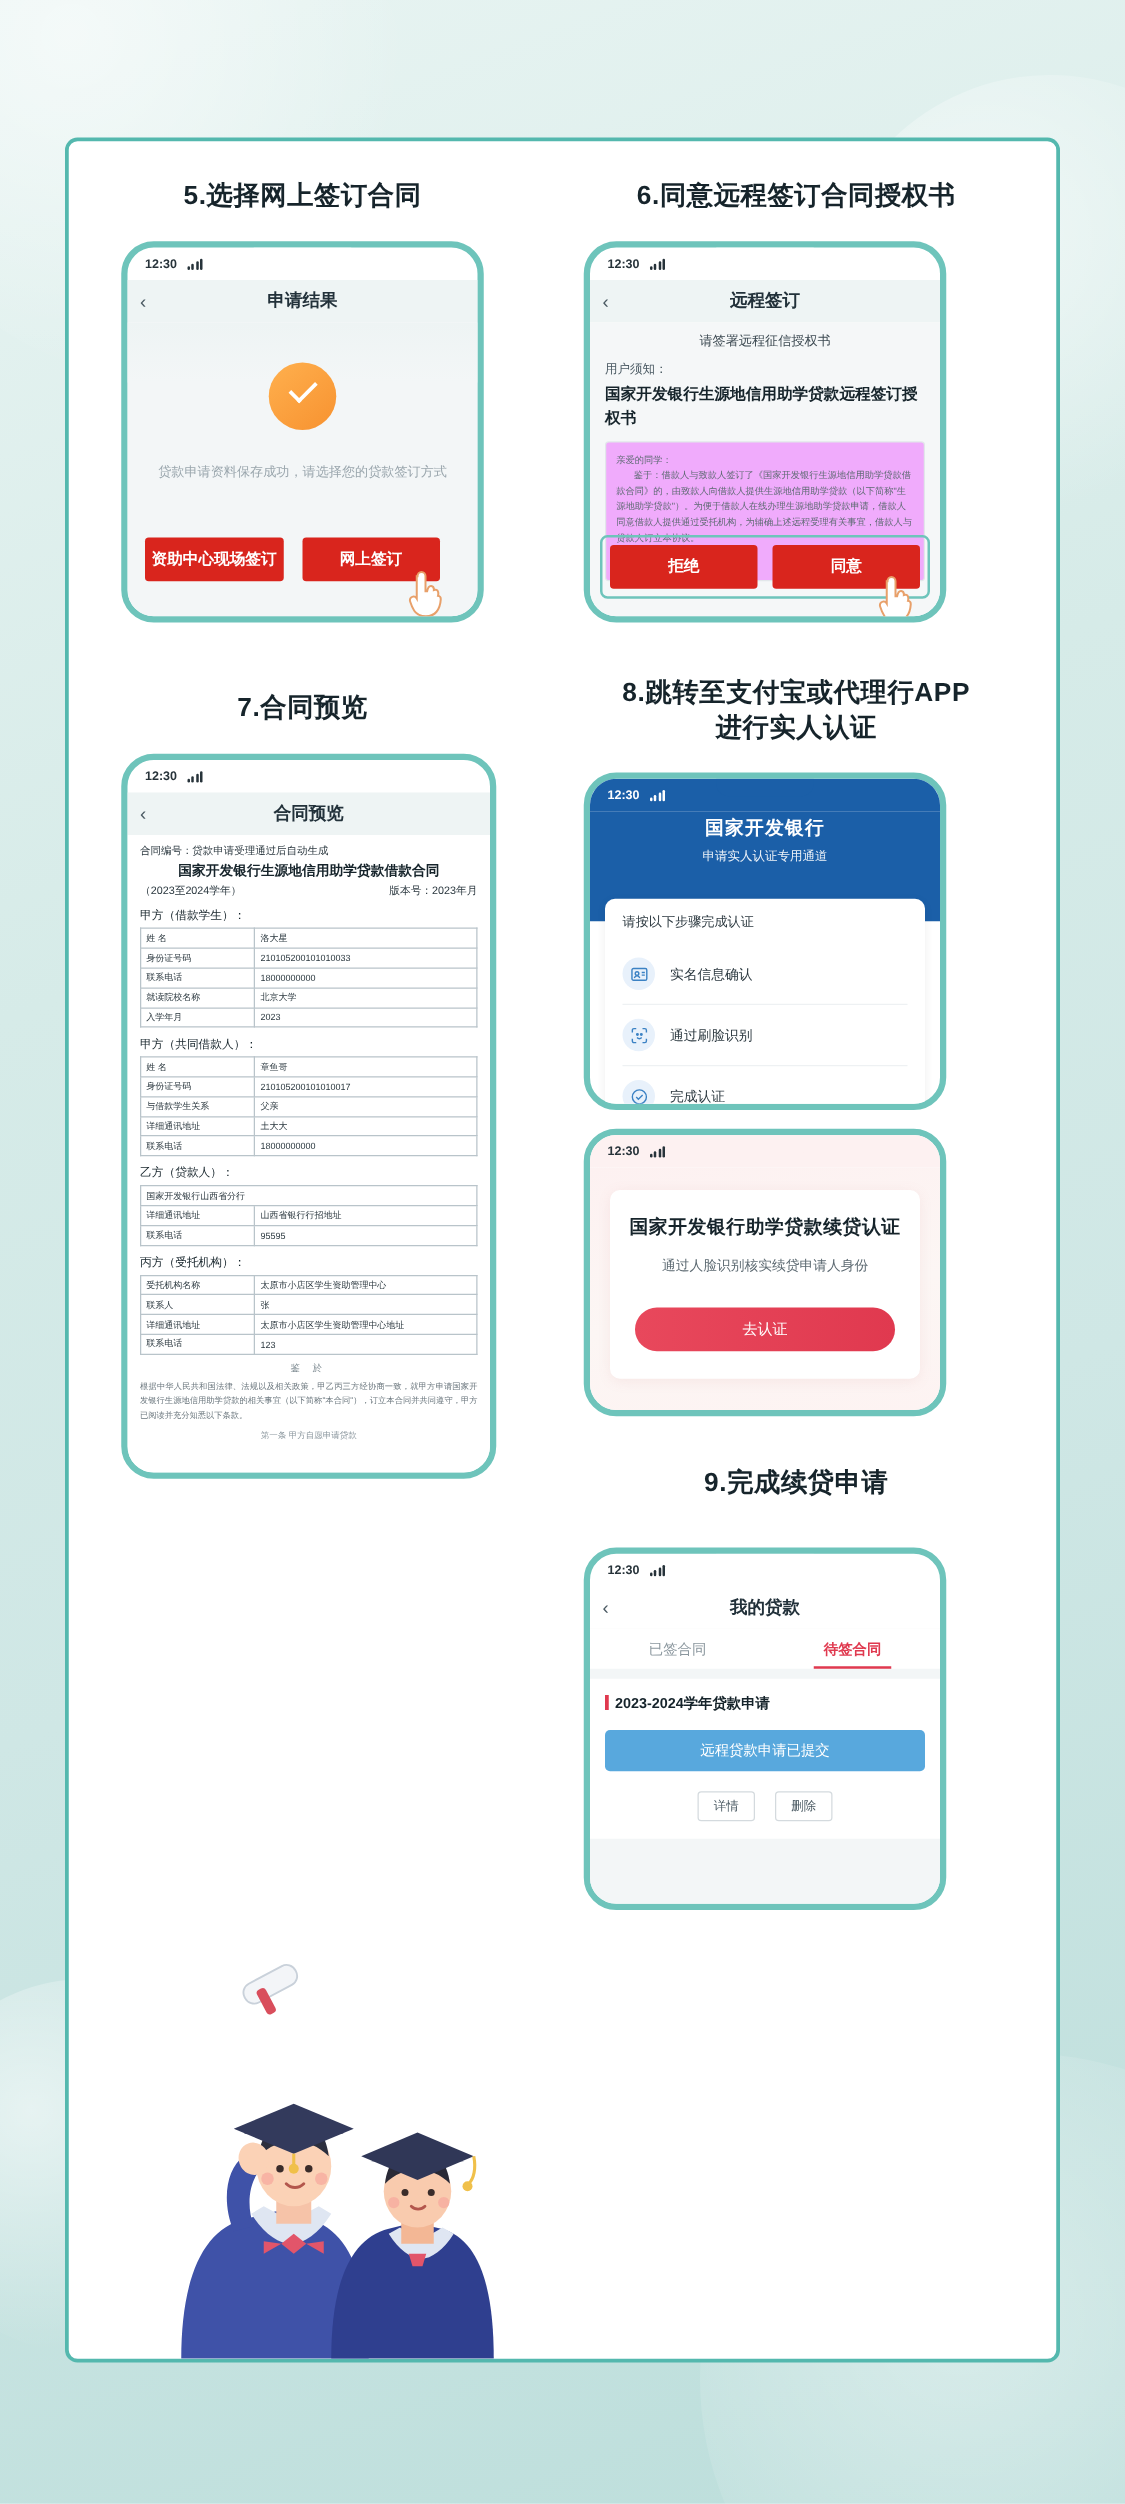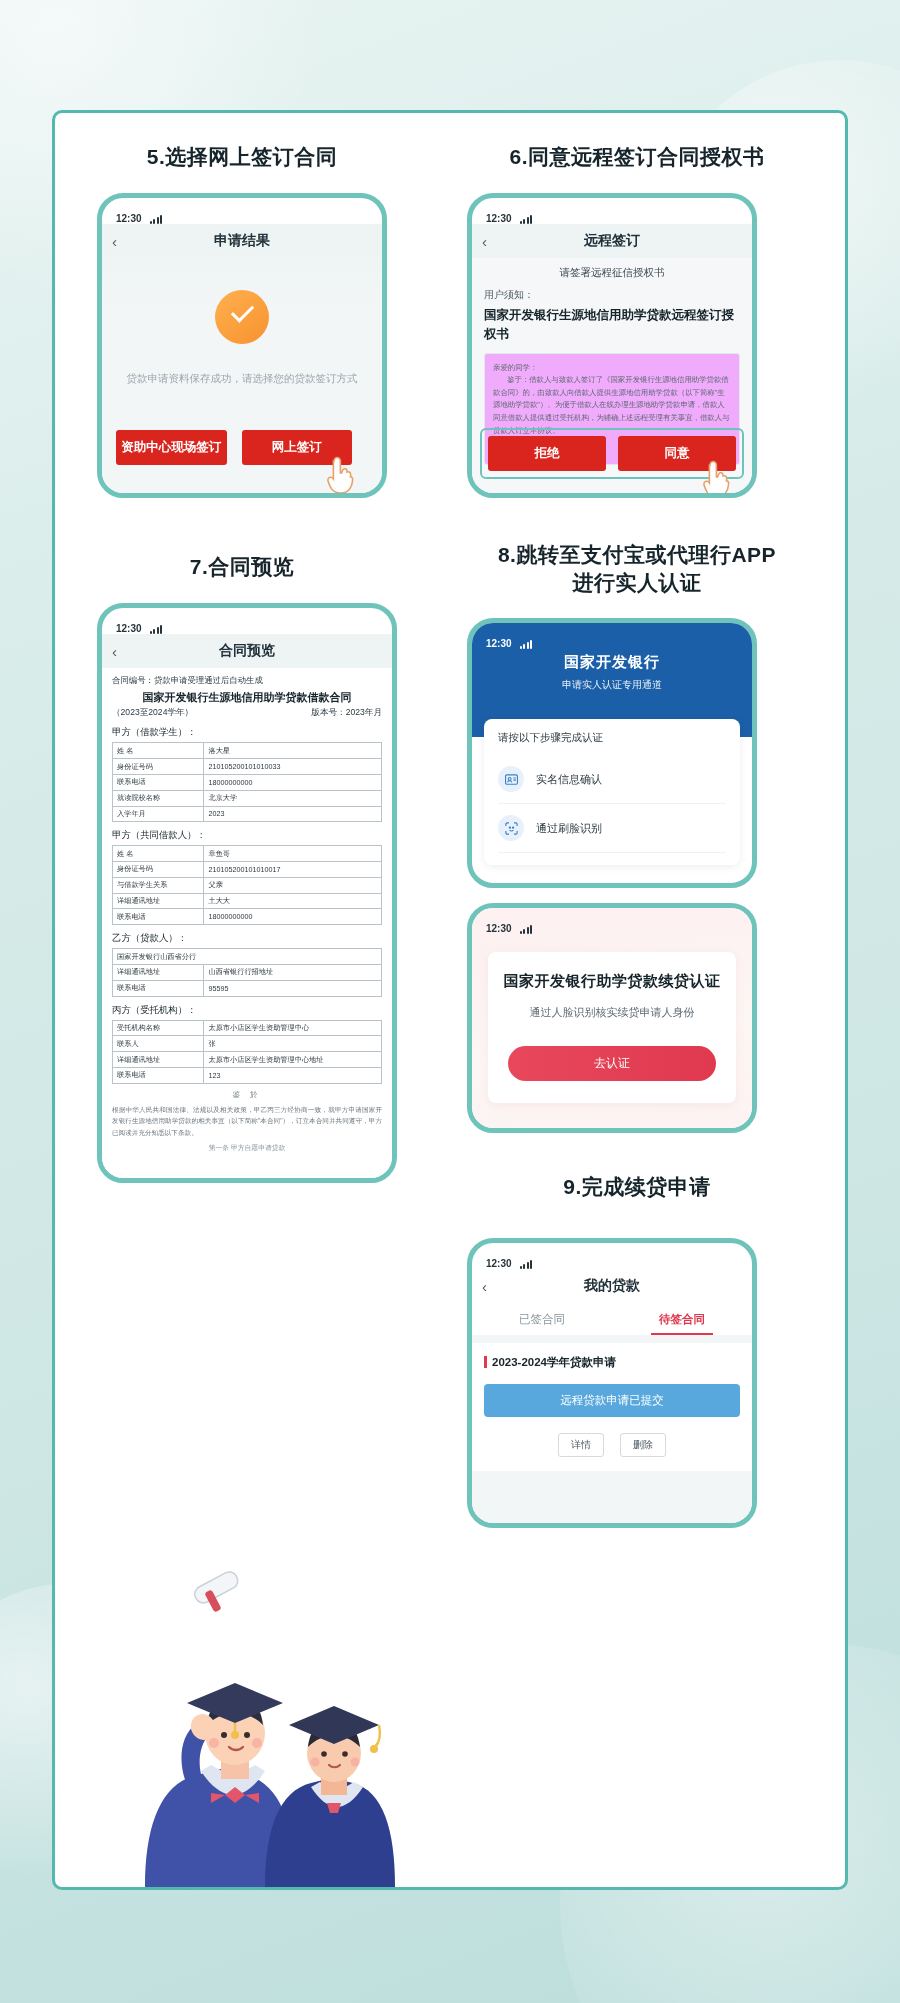--- a/index.html
+++ b/index.html
@@ -53,21 +53,21 @@
     position: absolute;
     border: 5px solid #6ec4bb;
     border-radius: 26px;
     background: #ffffff;
     overflow: hidden;
   }
   .phone-inner { position: relative; width: 100%; height: 100%; overflow: hidden; }
   .statusbar {
     height: 26px;
     display: flex;
-    align-items: flex-end;
+    align-items: center;
     padding: 0 14px;
     font-size: 10px;
     color: #27333a;
     font-weight: bold;
   }
   .statusbar.dark { color: #ffffff; }
   .sb-time { margin-right: 8px; }
   .sb-bars { display: inline-flex; align-items: flex-end; gap: 1.5px; height: 9px; }
   .sb-bars i { display: block; width: 2px; background: #27333a; border-radius: 1px; }
   .statusbar.dark .sb-bars i { background: #ffffff; }
@@ -536,20 +536,29 @@
               <path d="M3 8V5a2 2 0 012-2h3M16 3h3a2 2 0 012 2v3M21 16v3a2 2 0 01-2 2h-3M8 21H5a2 2 0 01-2-2v-3"></path>
               <circle cx="9.5" cy="10.5" r="1"></circle>
                 <circle cx="14.5" cy="10.5" r="1"></circle>
               <path d="M9 14.5c.9 1 1.9 1.5 3 1.5s2.1-.5 3-1.5"></path>
             </svg>
           </span>
           <span class="s8-lbl">通过刷脸识别</span>
         </div>
         <div class="s8-div"></div>
 
+        <div class="s8-step">
+          <span class="s8-ico">
+            <svg viewBox="0 0 24 24" fill="none" stroke="currentColor" stroke-width="1.8">
+              <circle cx="12" cy="12" r="9"></circle>
+                <path d="M8 12.3l2.7 2.7L16.2 9.5"></path>
+            </svg>
+          </span>
+          <span class="s8-lbl">完成认证</span>
+        </div>
       </div>
     </div>
   </div>
 
   <div class="phone" style="left:412px; top:790px; width:290px; height:230px;">
     <div class="phone-inner">
       <div class="notch" style="background:#fdf1f1;"></div>
       <div class="statusbar" style="background:#fdf1f1;">
         <span class="sb-time">12:30</span>
         <span class="sb-bars">

